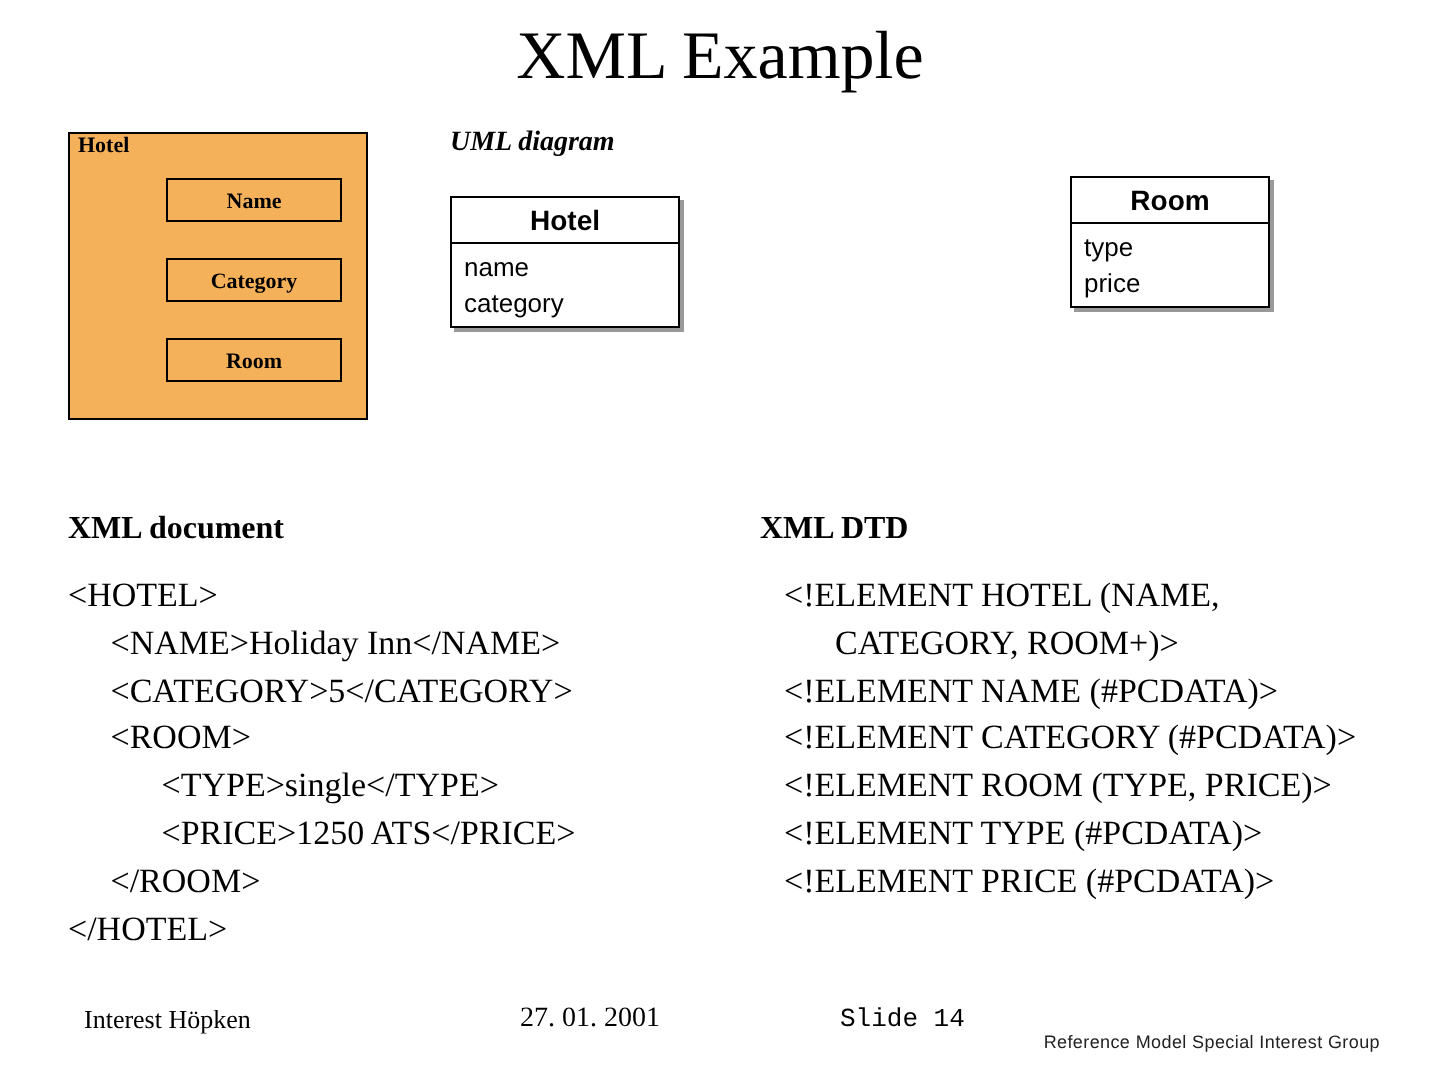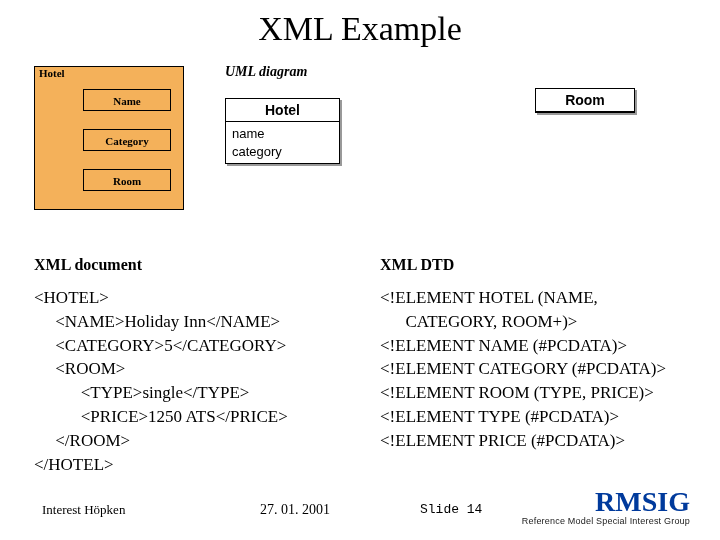--- a/index.html
+++ b/index.html
@@ -129,21 +129,21 @@
   .xml-doc-h { position: absolute; left: 34px; top: 256px; }
   .xml-dtd-h { position: absolute; left: 380px; top: 256px; text-align: center; }
   .codeblock {
     position: absolute;
     font-family: "Times New Roman", serif;
     font-size: 17px;
     line-height: 1.4;
     white-space: pre;
   }
   .code-left { left: 34px; top: 286px; }
-  .code-right { left: 380px; top: 286px; }
+  .code-right { left: 392px; top: 286px; }
 
   
   .footer {
     position: absolute;
     left: 0;
     bottom: 8px;
     width: 720px;
     height: 40px;
   }
   .author { position: absolute; left: 42px; top: 10px; font-size: 13px; }
@@ -167,20 +167,22 @@
 </div>
 
 <div class="uml-area">
   <div class="uml-class uml-hotel">
     <div class="head">Hotel</div>
     <div class="body" style="white-space:pre;">name
 category</div>
   </div>
   <div class="uml-class uml-room">
     <div class="head">Room</div>
+    <div class="body" style="white-space:pre;">type
+price</div>
   </div>
 </div>
 
 <div class="sec-heading xml-doc-h">XML document</div>
 <div class="sec-heading xml-dtd-h">XML DTD</div>
 
 <div class="codeblock code-left">&lt;HOTEL&gt;
      &lt;NAME&gt;Holiday Inn&lt;/NAME&gt;
      &lt;CATEGORY&gt;5&lt;/CATEGORY&gt;
      &lt;ROOM&gt;
@@ -193,15 +195,14 @@
 &lt;!ELEMENT NAME (#PCDATA)&gt;
 &lt;!ELEMENT CATEGORY (#PCDATA)&gt;
 &lt;!ELEMENT ROOM (TYPE, PRICE)&gt;
 &lt;!ELEMENT TYPE (#PCDATA)&gt;
 &lt;!ELEMENT PRICE (#PCDATA)&gt;</div>
 
 <div class="footer">
   <div class="author">Interest Höpken</div>
   <div class="date">27. 01. 2001</div>
   <div class="slide">Slide 14</div>
-  <div class="logo">RMSIG</div>
   <div class="tagline">Reference Model Special Interest Group</div>
 </div>
 
 </body></html>

